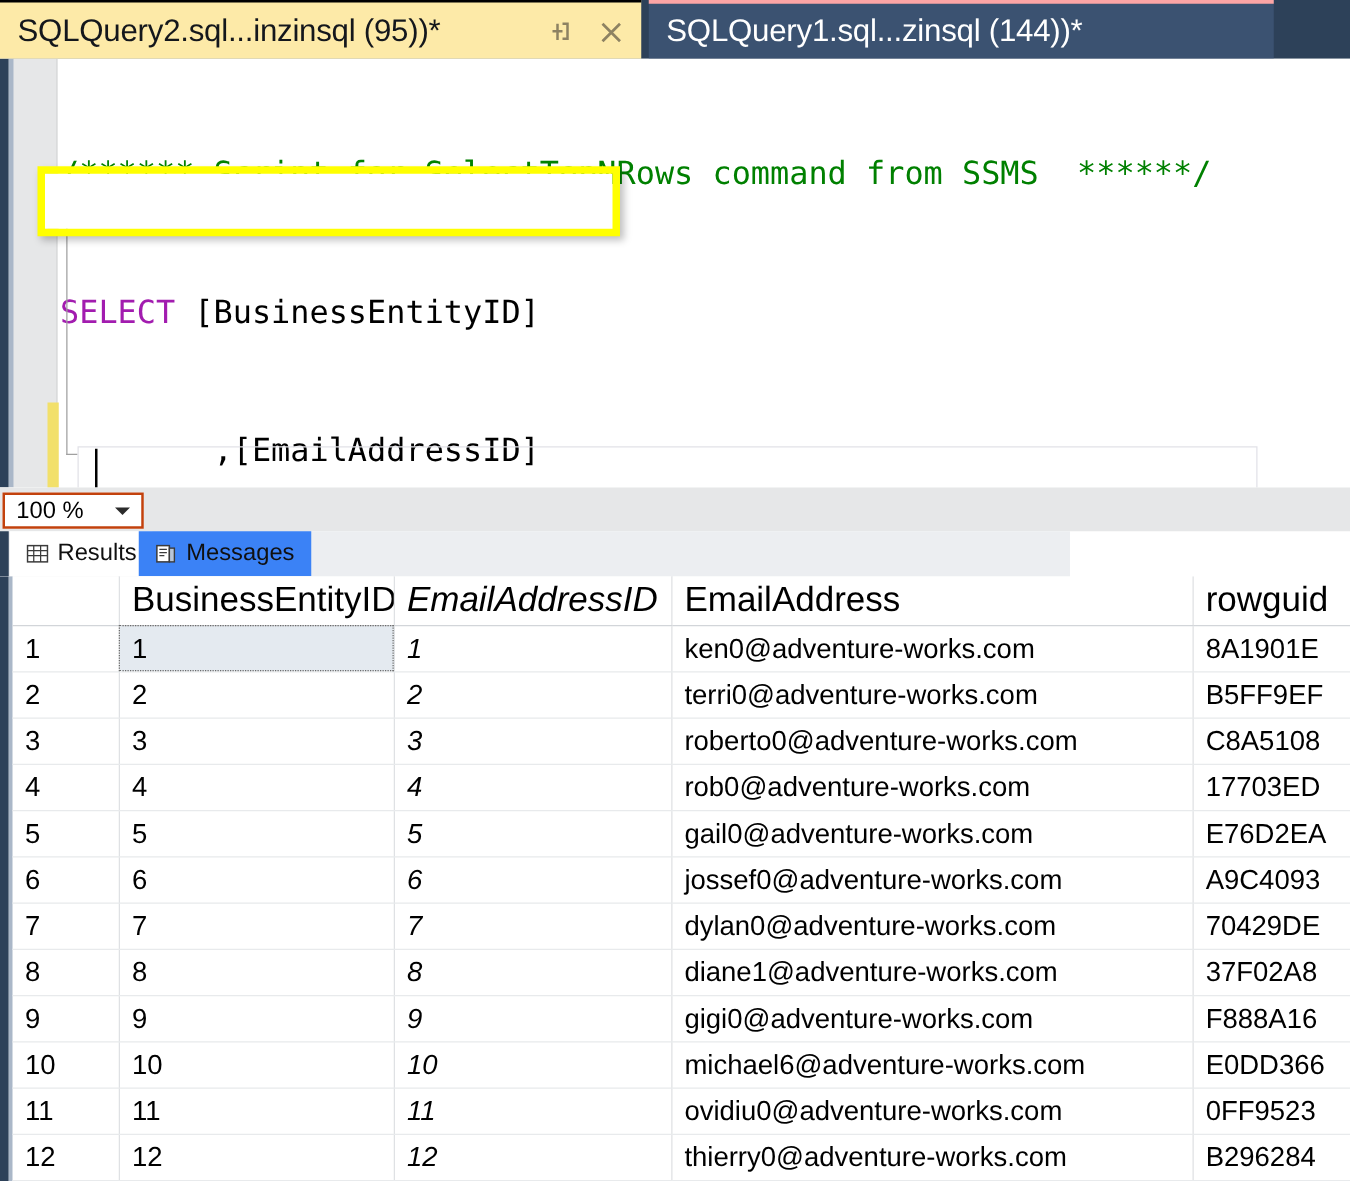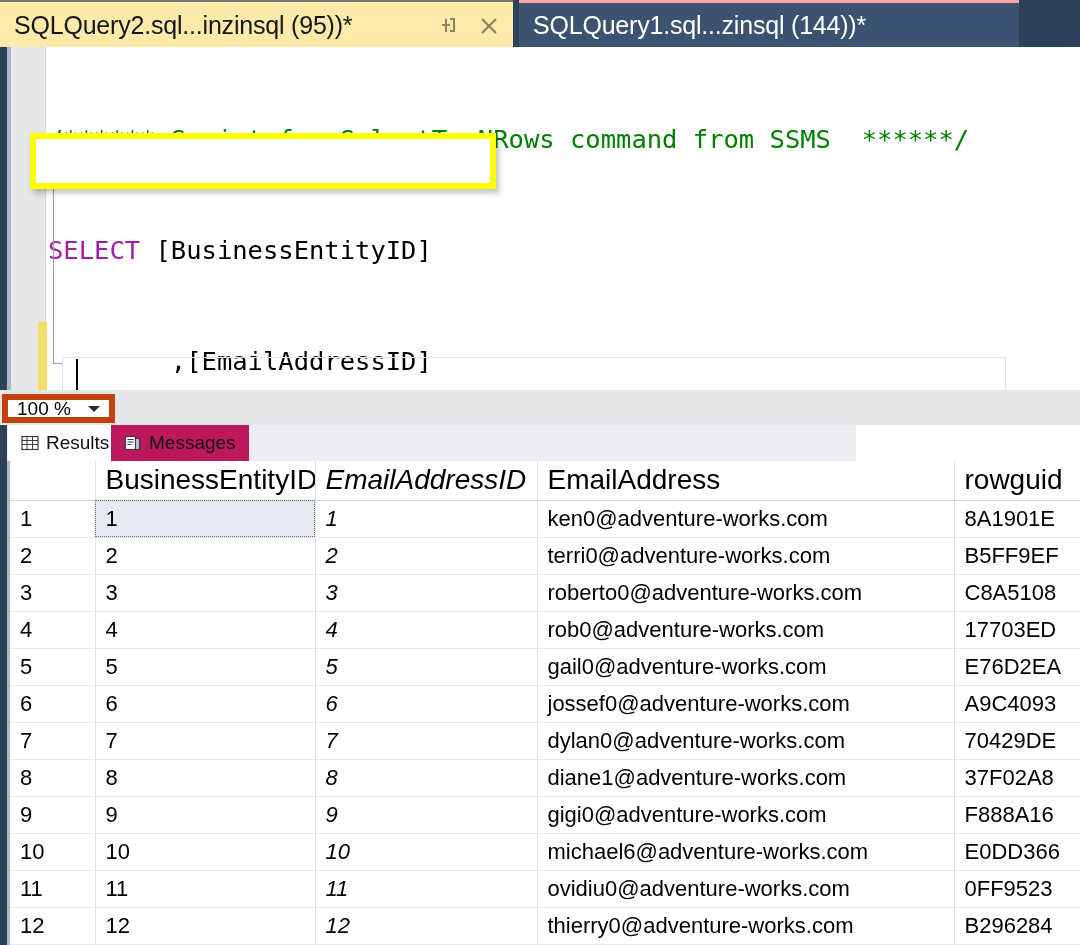--- a/index.html
+++ b/index.html
@@ -39,21 +39,21 @@
     align-items: center;
     box-sizing: border-box;
     white-space: nowrap;
   }
   .tab-active {
     left: 0;
     width: 513px;
     background: #fdeaa8;
     color: #14171c;
     padding-left: 14px;
-    border-top: 2px solid #737373;
+    border-top: 2px solid #000000;
   }
   .tab-inactive {
     left: 519px;
     width: 500px;
     background: #3b5271;
     color: #ffffff;
     padding-left: 14px;
     border-top: 3px solid #fca5a5;
   }
   .tab-title {
@@ -207,21 +207,21 @@
     position: absolute;
     left: 0; top: 390px;
     width: 1080px; height: 35px;
     background: #e6e7e8;
   }
   #zoom-combo {
     position: absolute;
     left: 2px; top: 394px;
     width: 113px; height: 29px;
     background: #ffffff;
-    border: 6px solid #c2410c;
+    border: 2px solid #c2410c;
     box-sizing: border-box;
     display: flex;
     align-items: center;
     padding-left: 9px;
     font-size: 19px;
     color: #000000;
   }
   #zoom-arrow {
     position: absolute;
     right: 9px; top: 50%;
@@ -260,21 +260,21 @@
     height: 36px;
     display: flex;
     align-items: center;
     gap: 7px;
     padding: 0 13px;
     box-sizing: border-box;
     font-size: 19px;
     color: #101010;
   }
   #rtab-results { left: 8px; background: #ffffff; }
-  #rtab-messages { left: 111px; background: #be185d; }
+  #rtab-messages { left: 111px; background: #3b82f6; }
   .rtab-ico { width: 18px; height: 18px; display: block; }
 
   
   #grid {
     position: absolute;
     left: 0; top: 461px;
     width: 1080px; height: 484px;
     background: #ffffff;
     overflow: hidden;
   }

